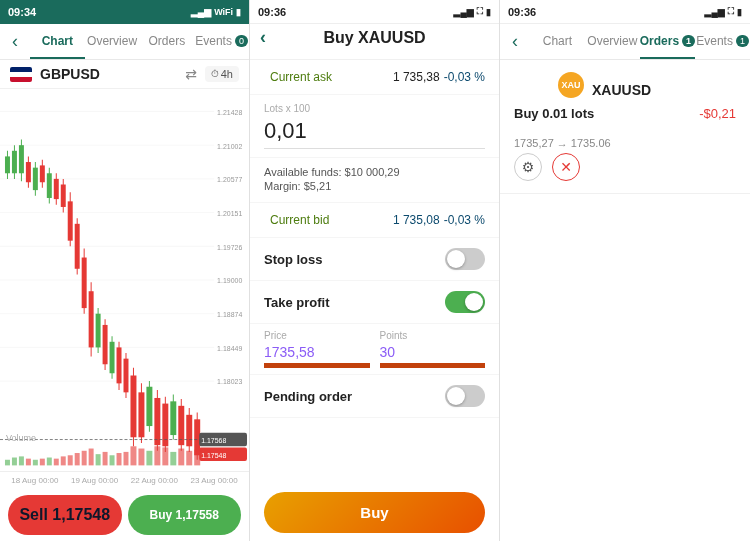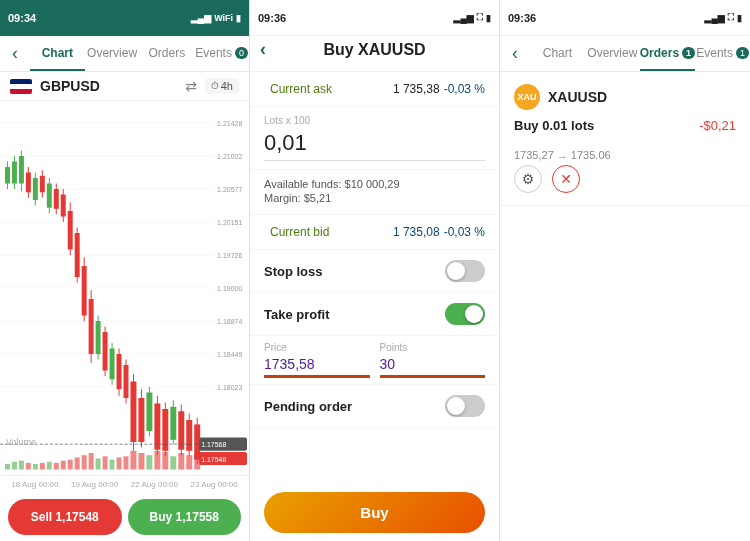--- a/index.html
+++ b/index.html
@@ -18,21 +18,21 @@
       flex: 1;
       display: flex;
       flex-direction: column;
       border-right: 1px solid #e0e0e0;
       background: #fff;
       position: relative;
     }
     .panel:last-child { border-right: none; }
 
     .status-bar {
-      height: 36px;
+      height: 24px;
       background: #1a6b5c;
       display: flex;
       align-items: center;
       justify-content: space-between;
       padding: 0 8px;
       font-size: 10px;
       color: #fff;
       font-weight: 600;
     }
     .status-bar .time { font-size: 11px; font-weight: 700; }
@@ -151,25 +151,25 @@
 
     .action-bar {
       display: flex;
       padding: 6px 8px;
       gap: 6px;
       background: #fff;
     }
     .sell-btn {
       flex: 1;
       background: #e53935;
-      color: #ffffff;
+      color: #0f172a;
       border: none;
       border-radius: 20px;
       padding: 11px 4px;
-      font-size: 12px;
+      font-size: 16px;
       font-weight: 600;
       cursor: pointer;
     }
     .buy-btn {
       flex: 1;
       background: #4caf50;
       color: #fff;
       border: none;
       border-radius: 20px;
       padding: 10px 4px;
@@ -308,24 +308,24 @@
       flex: 1;
       padding: 6px 0;
     }
     .price-field-label {
       font-size: 10px;
       color: #aaa;
       margin-bottom: 2px;
     }
     .price-field-input {
       font-size: 14px;
-      color: #4c1d95;
+      color: #8b5cf6;
       border: none;
       outline: none;
-      border-bottom: 3px solid #c2410c;
+      border-bottom: 5px solid #c2410c;
       width: 100%;
       padding-bottom: 3px;
     }
 
     .buy-action-bar {
       padding: 8px 14px;
     }
     .buy-action-btn {
       width: 100%;
       background: linear-gradient(135deg, #e8a000, #e85000);
@@ -345,23 +345,24 @@
       flex-direction: column;
       background: #fff;
     }
 
     .order-item {
       padding: 12px 14px;
       border-bottom: 1px solid #f0f0f0;
     }
     .order-instrument {
       display: flex;
-      align-items: center;
+      align-items: flex-end;
       gap: 8px;
       margin-bottom: 8px;
+      margin-left: 44px;
     }
     .xau-icon {
       width: 26px;
       height: 26px;
       border-radius: 50%;
       background: #f5a623;
       display: flex;
       align-items: center;
       justify-content: center;
       font-size: 9px;

